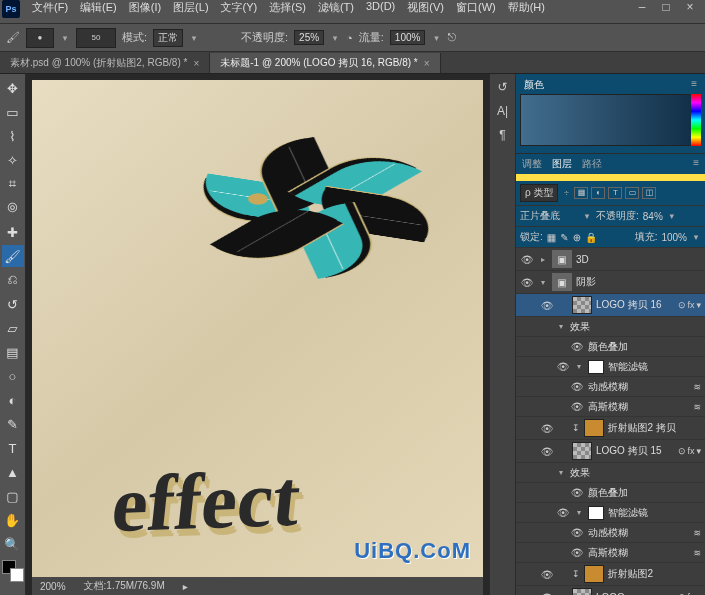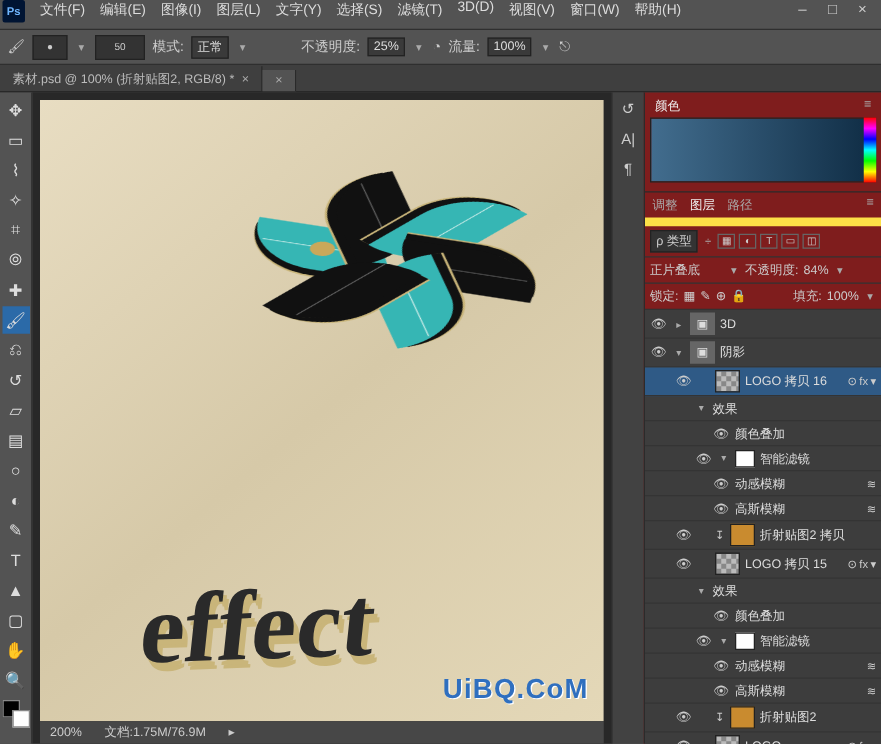--- a/index.html
+++ b/index.html
@@ -45,21 +45,21 @@
 .hub{position:absolute;left:-10px;top:-10px;width:20px;height:20px;border-radius:50%;background:#c9a85a;}
 .effect-text{position:absolute;left:18%;bottom:6%;font-family:Georgia,serif;font-size:80px;font-weight:bold;color:#2a2a2a;transform:skewX(-8deg) rotate(-2deg);text-shadow:3px 4px 0 #c9b57a, 5px 7px 0 #c9b57a;}
 .statusbar{height:18px;background:#474747;color:#ccc;font-size:10px;display:flex;align-items:center;padding:0 8px;gap:18px;margin:0 6px 0 6px;}
 .watermark{position:absolute;right:12px;bottom:13px;font-size:22px;font-weight:bold;color:#2f6fbf;text-shadow:1px 1px 0 #fff;letter-spacing:1px;}
 
 
 .ministrip{width:26px;background:#424242;border-left:1px solid #2b2b2b;display:flex;flex-direction:column;align-items:center;gap:6px;padding-top:4px;}
 .ministrip .mi{width:18px;height:18px;color:#ccc;font-size:12px;display:flex;align-items:center;justify-content:center;}
 
 
-.panels{width:190px;background:#7f1d1d;border-left:1px solid #2b2b2b;display:flex;flex-direction:column;font-size:10px;color:#ccc;}
+.panels{width:190px;background:#0c4a6e;border-left:1px solid #2b2b2b;display:flex;flex-direction:column;font-size:10px;color:#ccc;}
 .color-panel{height:80px;border-bottom:1px solid #2b2b2b;padding:4px;}
 .panel-tabs{display:flex;gap:8px;font-size:10px;padding:0 4px 2px 4px;color:#aaa;}
 .panel-tabs .ptab.active{color:#eee;}
 .gradient-box{width:100%;height:52px;background:linear-gradient(90deg,#426d8e,#0f2c44);border:1px solid #222;position:relative;}
 .hue-strip{position:absolute;right:-1px;top:-1px;bottom:-1px;width:10px;background:linear-gradient(180deg,red,magenta,blue,cyan,lime,yellow,red);}
 
 .mid-tabs{display:flex;gap:10px;padding:3px 6px;border-bottom:7px solid #fde047;color:#aaa;}
 .mid-tabs .ptab.active{color:#eee;}
 
 .layers-panel{flex:1;display:flex;flex-direction:column;overflow:hidden;}
@@ -133,20 +133,21 @@
   <span class="drop">▾</span>
   <span>⎋</span>
 </div>
 
 <div class="tabbar" id="tabbar">
     <div class="tab">
       <span>素材.psd @ 100% (折射贴图2, RGB/8) *</span>
       <span class="close">×</span>
     </div>
     <div class="tab active">
+      <span>未标题-1 @ 200% (LOGO 拷贝 16, RGB/8) *</span>
       <span class="close">×</span>
     </div>
   </div>
 
 <div class="main">
 
   <div class="toolbox" id="toolbox">
       <div class="tool">✥</div>
       <div class="tool">▭</div>
       <div class="tool">⌇</div>

